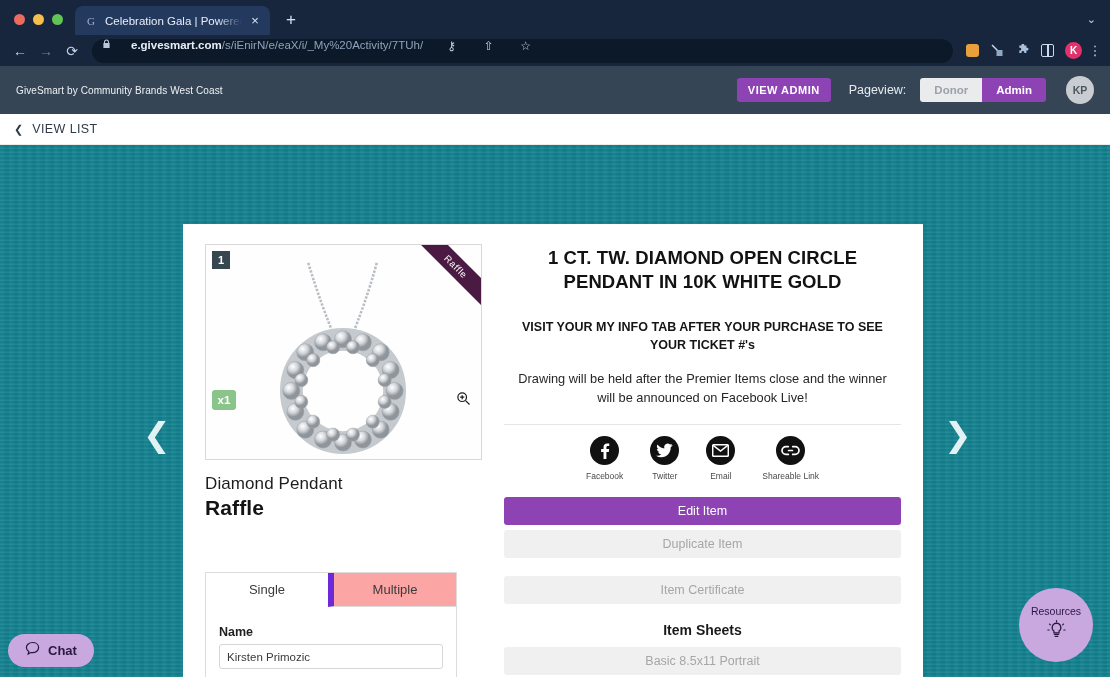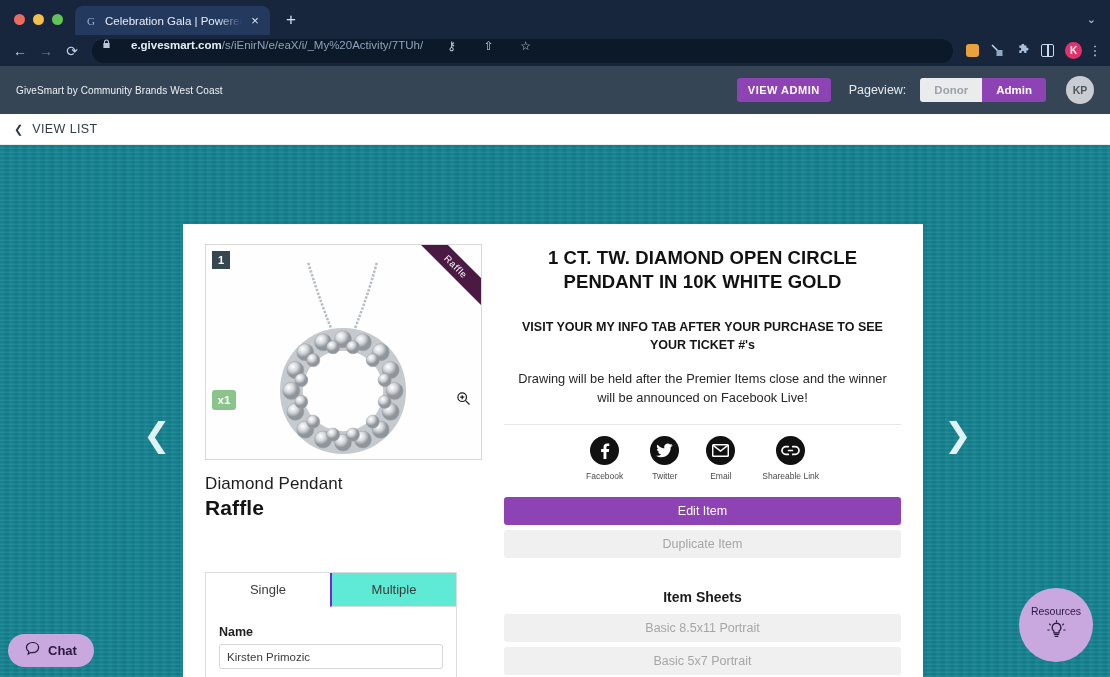--- a/index.html
+++ b/index.html
@@ -165,21 +165,21 @@
   .form-box {
     margin-top: 52px; border: 1px solid #dcdcdc; border-bottom: none;
     background: #fff; width: 252px;
   }
   .tabs { display: flex; }
   .tabs > div {
     flex: 1; text-align: center; font-size: 13px; color: #3b3b3b;
     padding: 9px 0; border-bottom: 1px solid #dcdcdc;
   }
   .tabs .on { background: #fff; border-bottom: 1px solid transparent; }
-  .tabs .off { background: #5eead4; border-left: 2px solid #6d28d9; }
+  .tabs .off { background: #fca5a5; border-left: 6px solid #6d28d9; }
   .form-body { padding: 18px 13px 0 13px; }
   .fld-label { font-size: 12.5px; font-weight: 700; color: #1f1f1f; margin-bottom: 5px; }
   .fld {
     width: 100%; height: 25px; border: 1px solid #d6d6d6; border-radius: 3px;
     font-size: 11.5px; color: #3a3a3a; padding: 0 7px;
     font-family: "Liberation Sans", sans-serif; background: #fff;
   }
   .fld-gap { height: 14px; }
 
   
@@ -435,20 +435,21 @@
                   </svg>
               </div>
               <div class="social-lbl">Shareable Link</div>
             </div>
           </div>
 
           <div class="btn-wrap">
             <div class="btn btn-primary">Edit Item</div>
             <div class="btn btn-muted">Duplicate Item</div>
             <div class="gap-lg"></div>
+            <div class="btn btn-muted">Item Certificate</div>
           </div>
 
           <div class="sheets-title">Item Sheets</div>
           <div>
             <div class="btn btn-muted">Basic 8.5x11 Portrait</div>
             <div class="btn btn-muted">Basic 5x7 Portrait</div>
 
           </div>
         </div>
       </div>

